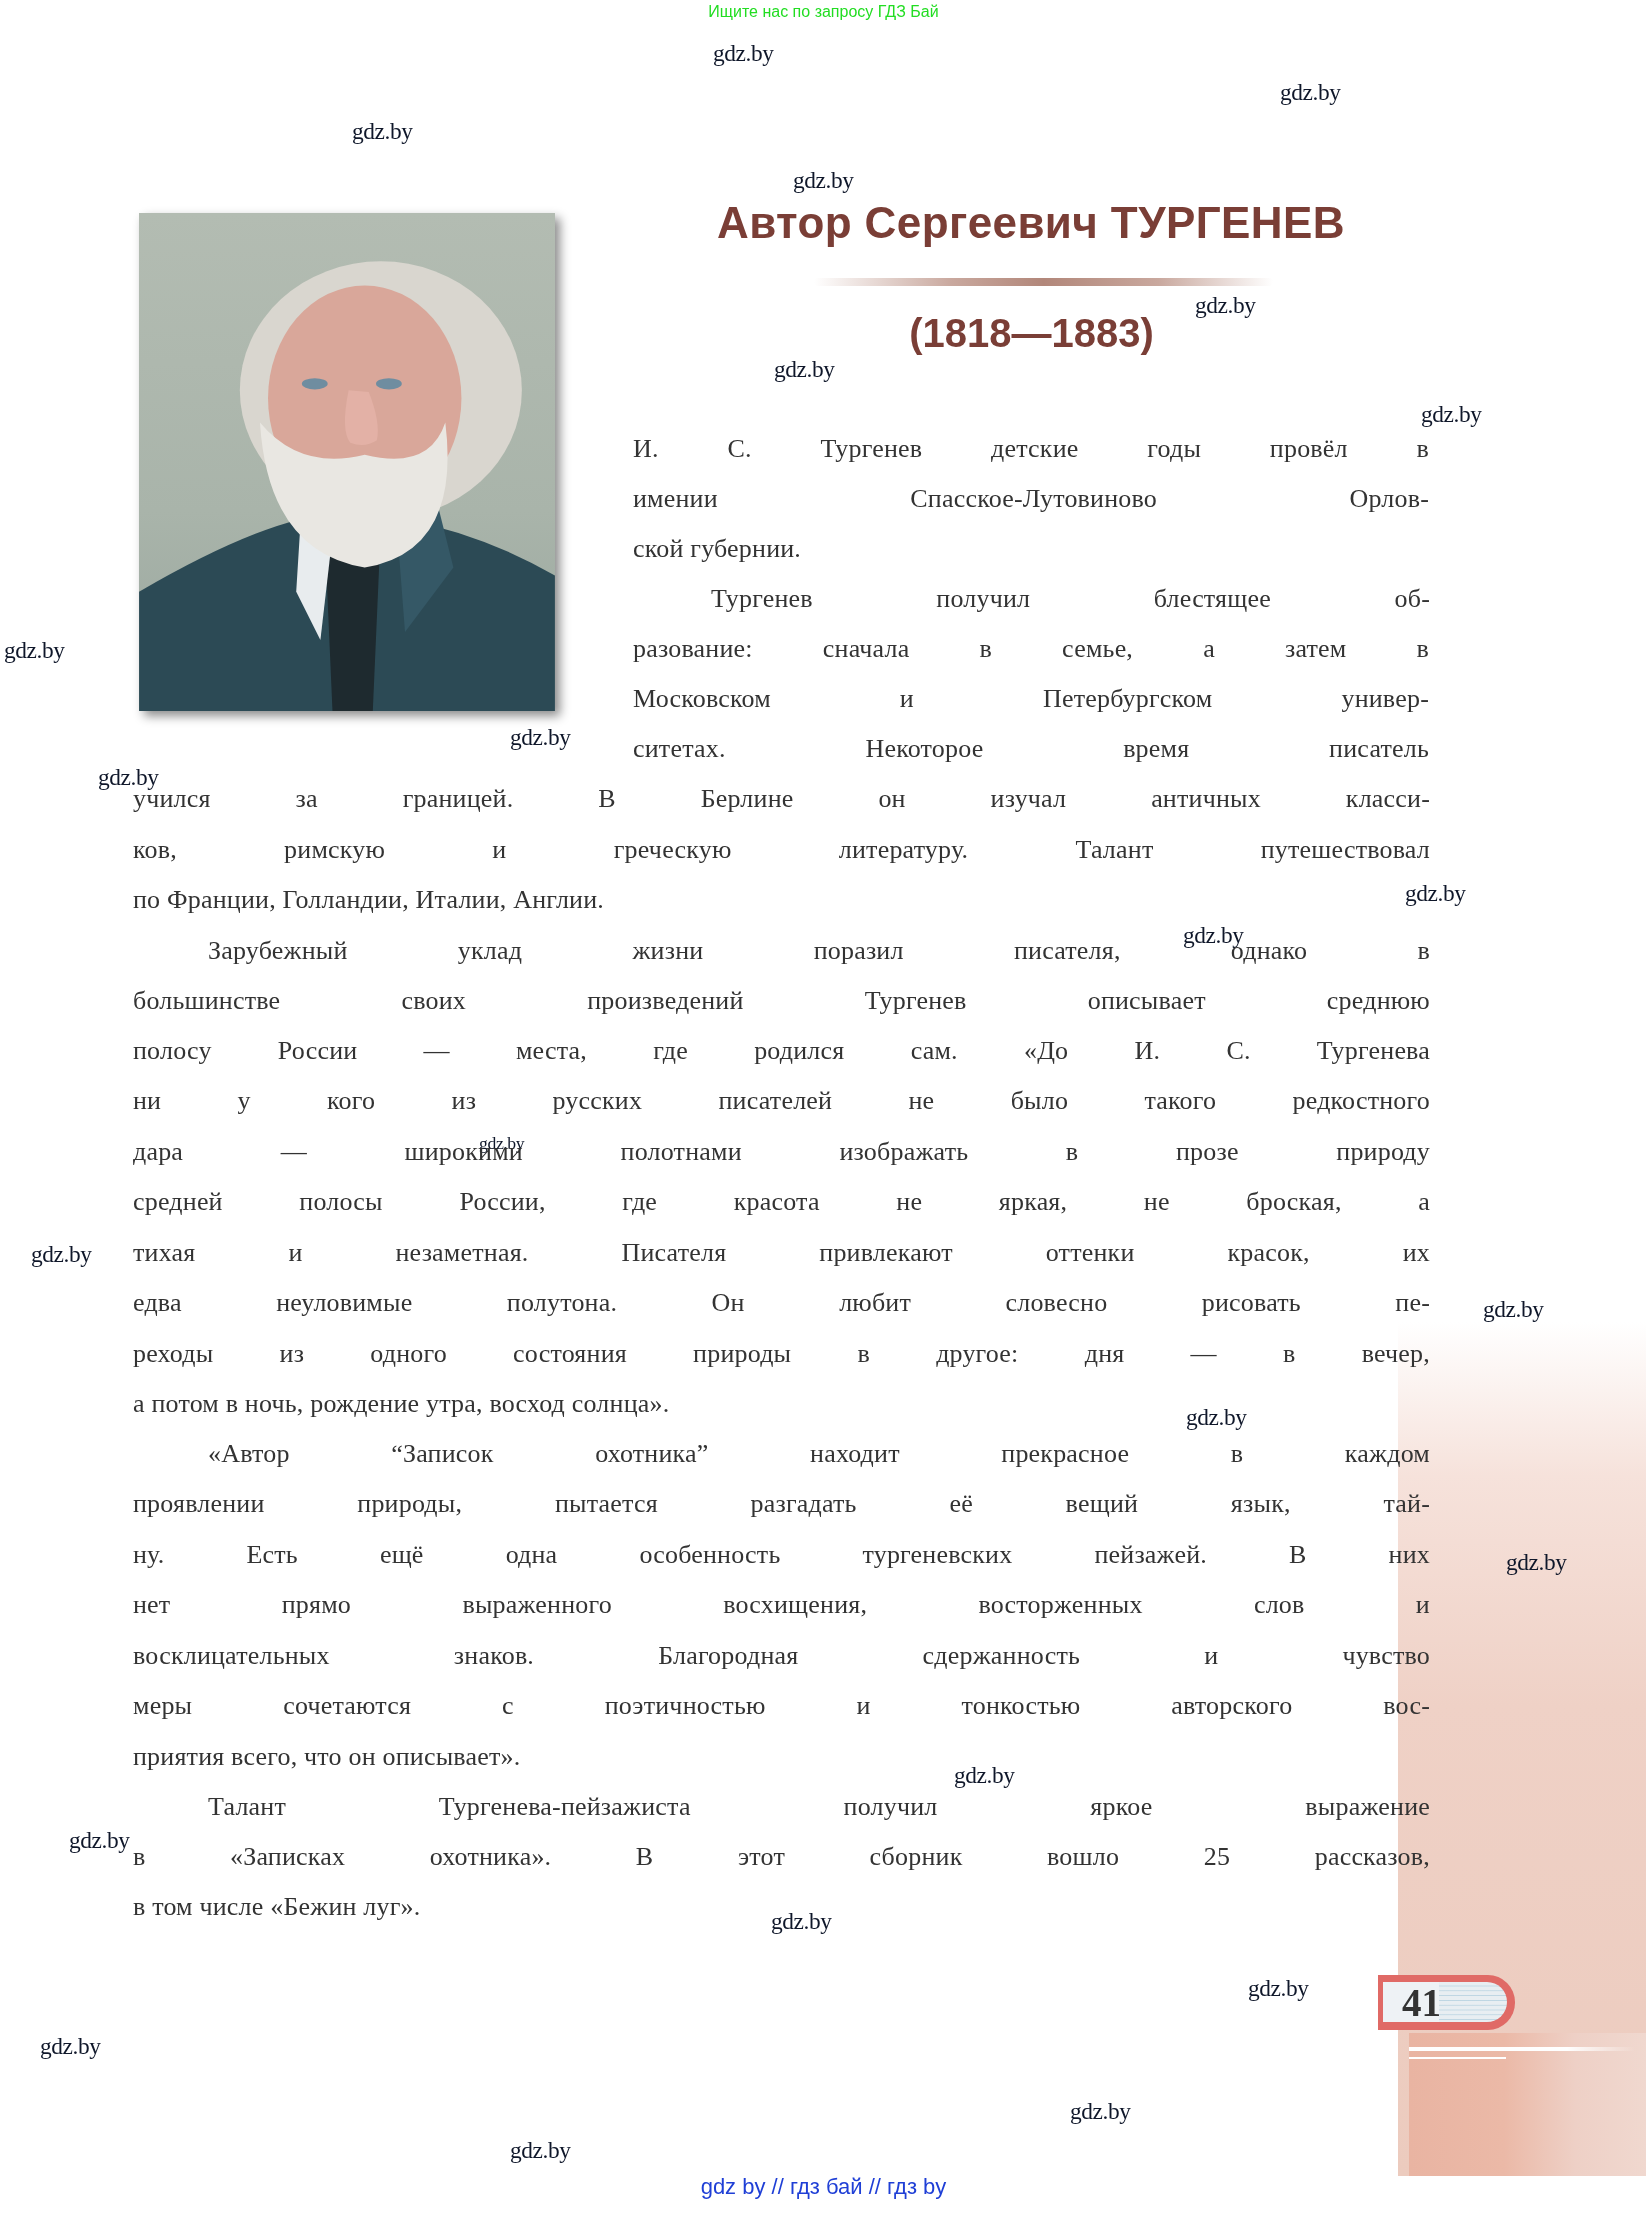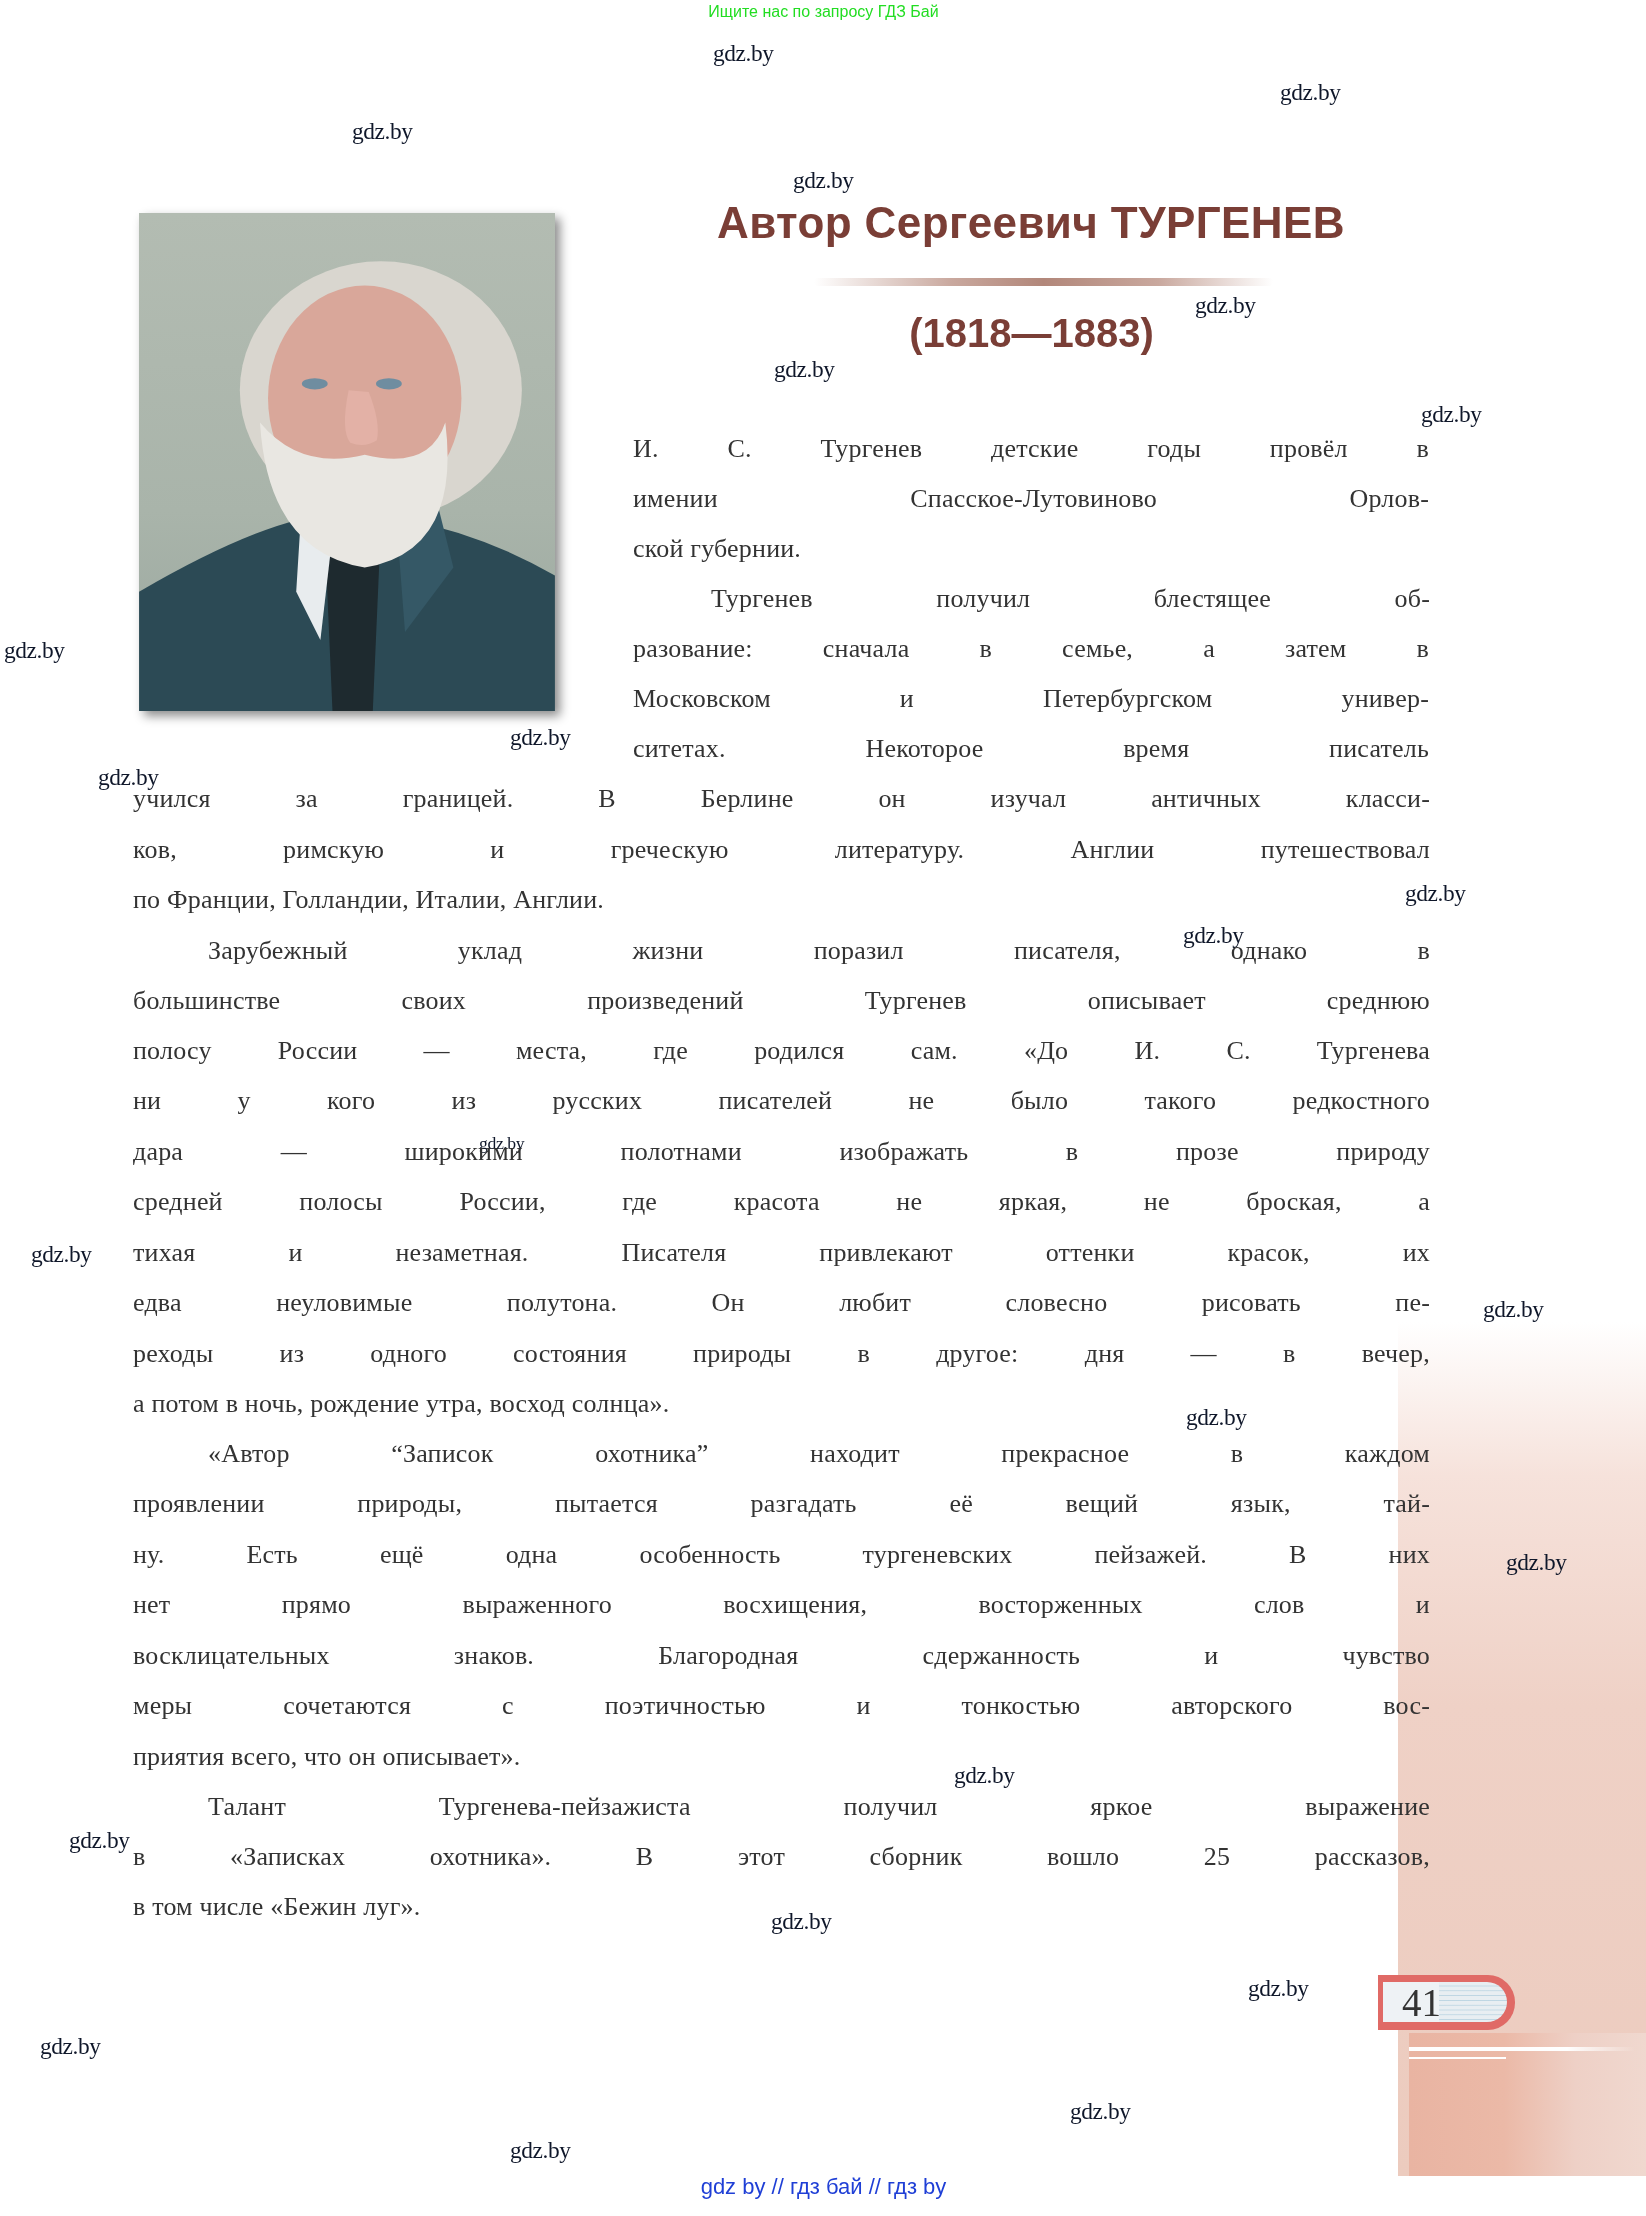--- a/index.html
+++ b/index.html
@@ -14,21 +14,21 @@
   .wm { position:absolute; font-family:Liberation Serif, serif; font-size:23.4px; color:#0f172a; letter-spacing:-0.4px; }
   .wm.sm { font-size:17.7px; }
   .portrait { position:absolute; left:139px; top:213px; width:416px; height:498px; box-shadow:4.8px 4.8px 9.7px rgba(0,0,0,0.45);
     background:linear-gradient(180deg,#b3bcb2 0%, #a9b4aa 60%, #99a69e 100%); overflow:hidden; }
   .title { position:absolute; left:717px; top:198px; width:645px; font-family:"Liberation Sans", sans-serif; font-weight:bold; font-size:44px; color:#7a3e36; letter-spacing:0.4px; }
   .rule { position:absolute; left:814px; top:278px; width:459px; height:8px;
     background:linear-gradient(90deg, rgba(200,170,160,0) 0%, #c9a89e 30%, #b2877a 50%, #c9a89e 75%, rgba(200,170,160,0) 100%); border-radius:4px; }
   .dates { position:absolute; left:806px; top:311px; width:451px; text-align:center; font-family:"Liberation Sans", sans-serif; font-weight:bold; font-size:40px; color:#7a3e36; }
   .line { position:absolute; font-size:26px; color:#333; white-space:nowrap; letter-spacing:0.2px; }
   .just { text-align:justify; text-align-last:justify; }
-  .pagenum { position:absolute; left:1378px; top:1975px; width:145px; height:56px; }
+  .pagenum { position:absolute; left:1378px; top:1975px; width:145px; height:56px;font-weight:bold; }
   .pagenum .cover { position:absolute; left:0; top:0; width:137px; height:55px; background:#e06a66; border-radius:0 27px 27px 0; }
   .pagenum .pages { position:absolute; left:4.8px; top:7.3px; width:124px; height:40px; border-radius:0 20px 20px 0;
     background:repeating-linear-gradient(180deg,#e8eef2 0px,#e8eef2 3.2px,#b9d3e1 4px,#e8eef2 4.8px); }
   .pagenum .pages-left { position:absolute; left:4.8px; top:7.3px; width:56px; height:40px; background:#eef2f5; }
   .pagenum .num { position:absolute; left:24px; top:4.8px; font-size:39px; color:#333; }
   .footer { position:absolute; top:2174px; left:0; width:1647px; text-align:center; font-family:"Liberation Sans", sans-serif; font-size:22px; color:#1f3fd6; }
 </style>
 </head>
 <body>
 
@@ -91,21 +91,21 @@
 
 <div class="line just" style="left:633px;top:434px;width:796px">И. С. Тургенев детские годы провёл в</div>
 <div class="line just" style="left:633px;top:484px;width:796px">имении Спасское-Лутовиново Орлов-</div>
 <div class="line" style="left:633px;top:534px">ской губернии.</div>
 <div class="line just" style="left:711px;top:584px;width:719px">Тургенев получил блестящее об-</div>
 <div class="line just" style="left:633px;top:634px;width:796px">разование: сначала в семье, а затем в</div>
 <div class="line just" style="left:633px;top:684px;width:796px">Московском и Петербургском универ-</div>
 <div class="line just" style="left:633px;top:734px;width:796px">ситетах. Некоторое время писатель</div>
 
 <div class="line just" style="left:133px;top:784px;width:1297px">учился за границей. В Берлине он изучал античных класси-</div>
-<div class="line just" style="left:133px;top:835px;width:1297px">ков, римскую и греческую литературу. Англии путешествовал</div>
+<div class="line just" style="left:133px;top:835px;width:1297px">ков, римскую и греческую литературу. Талант путешествовал</div>
 <div class="line" style="left:133px;top:885px">по Франции, Голландии, Италии, Англии.</div>
 <div class="line just" style="left:208px;top:936px;width:1222px">Зарубежный уклад жизни поразил писателя, однако в</div>
 <div class="line just" style="left:133px;top:986px;width:1297px">большинстве своих произведений Тургенев описывает среднюю</div>
 <div class="line just" style="left:133px;top:1036px;width:1297px">полосу России — места, где родился сам. «До И. С. Тургенева</div>
 <div class="line just" style="left:133px;top:1086px;width:1297px">ни у кого из русских писателей не было такого редкостного</div>
 <div class="line just" style="left:133px;top:1137px;width:1297px">дара — широкими полотнами изображать в прозе природу</div>
 <div class="line just" style="left:133px;top:1187px;width:1297px">средней полосы России, где красота не яркая, не броская, а</div>
 <div class="line just" style="left:133px;top:1238px;width:1297px">тихая и незаметная. Писателя привлекают оттенки красок, их</div>
 <div class="line just" style="left:133px;top:1288px;width:1297px">едва неуловимые полутона. Он любит словесно рисовать пе-</div>
 <div class="line just" style="left:133px;top:1339px;width:1297px">реходы из одного состояния природы в другое: дня — в вечер,</div>

